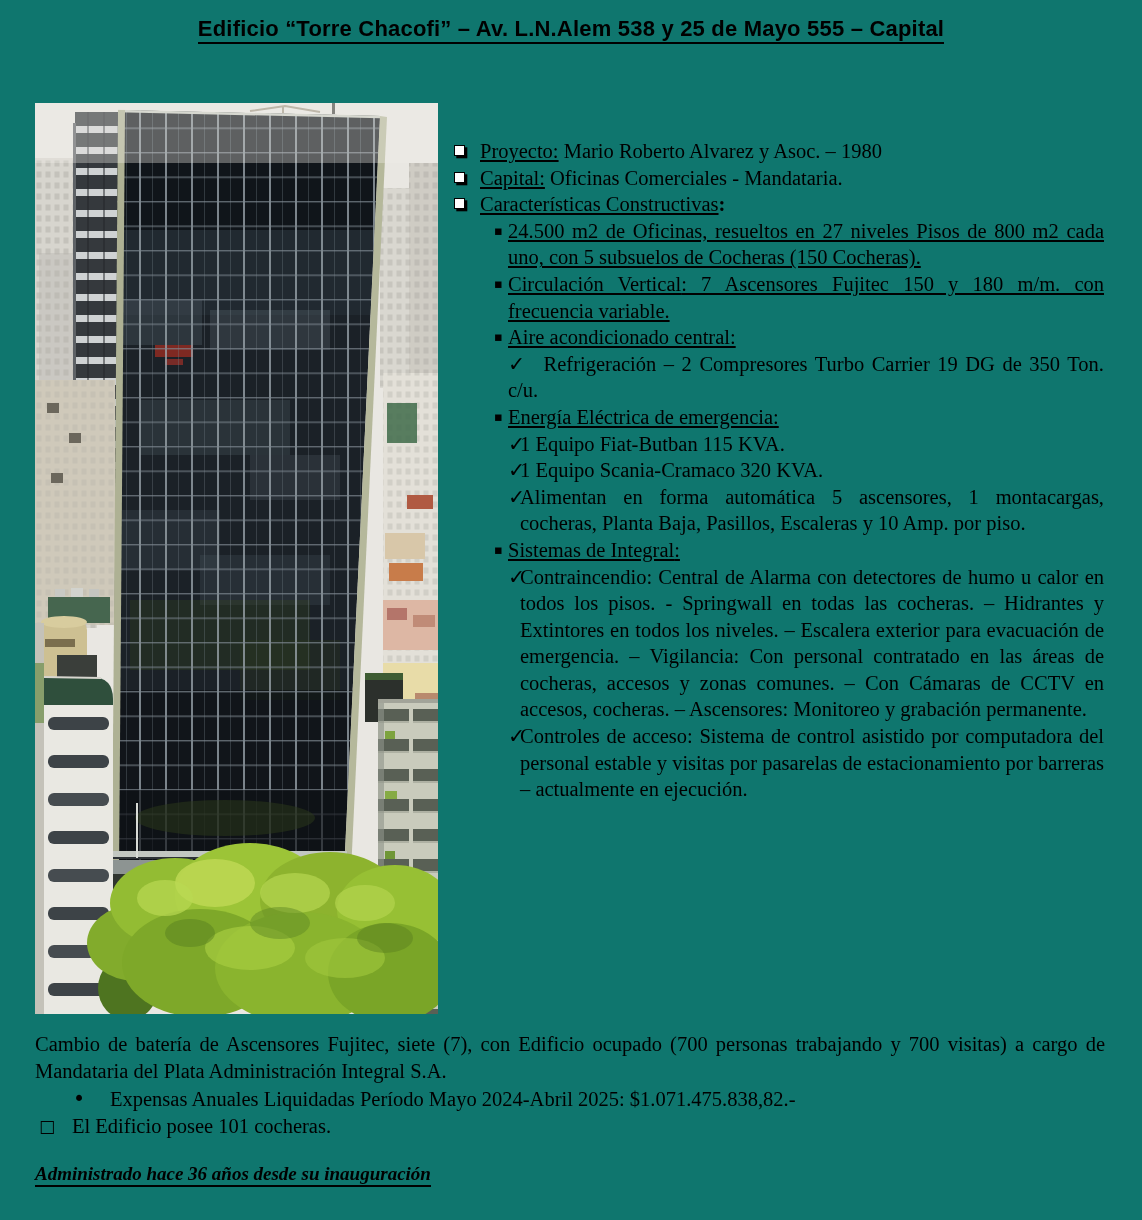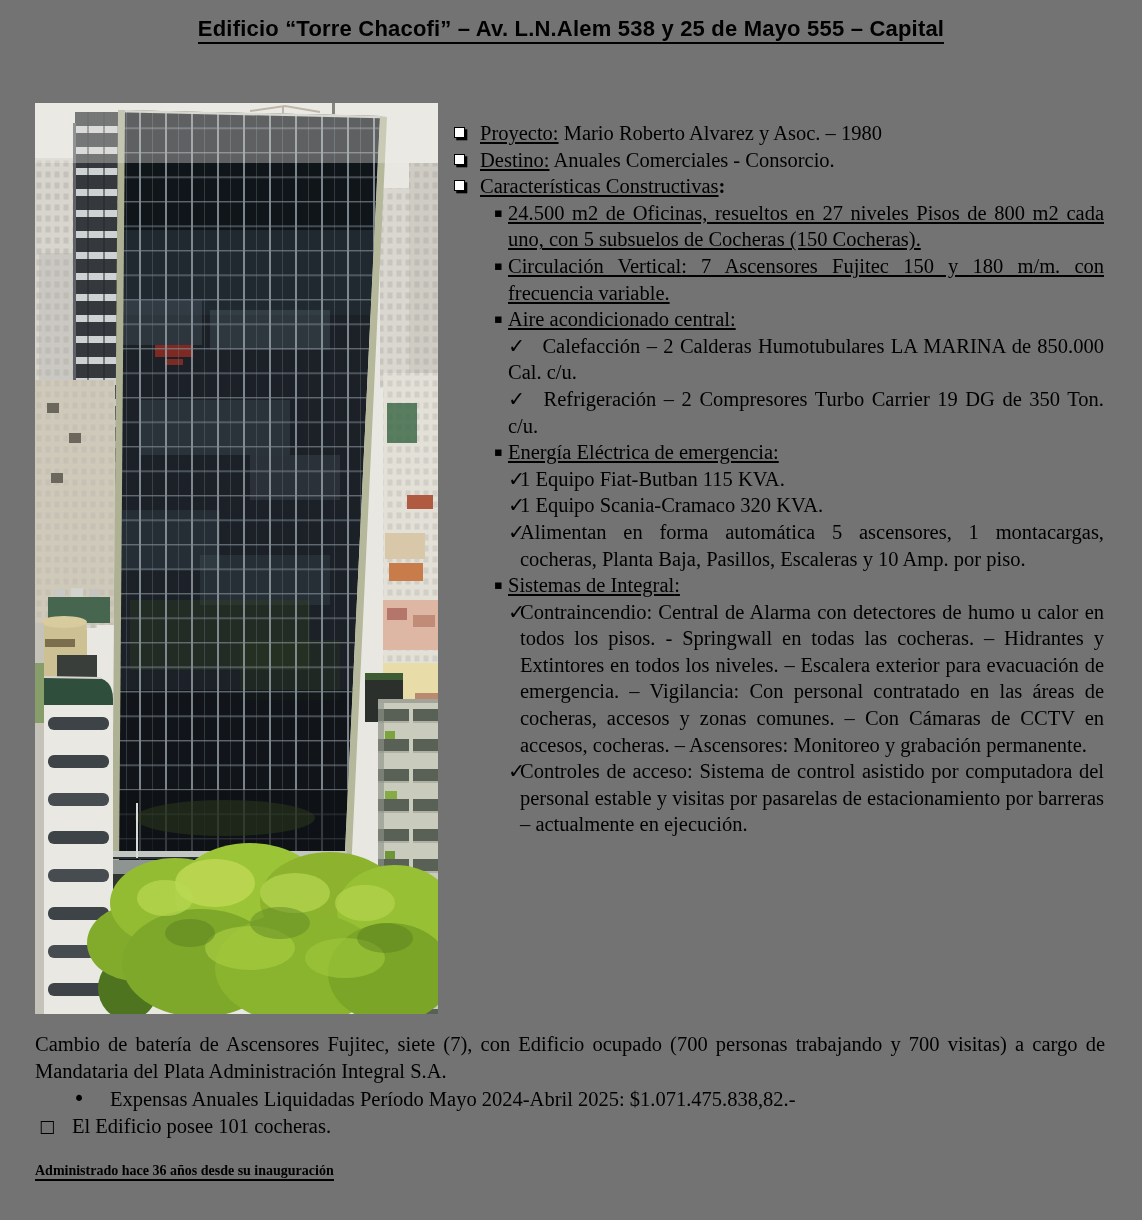--- a/index.html
+++ b/index.html
@@ -1,28 +1,28 @@
 <!DOCTYPE html>
 <html><head>
 <meta charset="utf-8">
 <style>
   html,body{margin:0;padding:0;background:#fff;}
-  .page{position:relative;width:1142px;height:1220px;background:#737373;
+  .page{position:relative;width:1142px;height:1220px;background:#0f766e;
         font-family:"Liberation Serif",serif;color:#000;overflow:hidden;}
 
   
   .title{position:absolute;top:16px;left:0;width:100%;text-align:center;
          font-family:"Liberation Sans",sans-serif;font-size:22px;font-weight:700;letter-spacing:.2px;}
   .tu{border-bottom:2.5px solid #000;padding-bottom:1px;}
 
   
   .photo{position:absolute;left:35px;top:103px;width:403px;height:911px;overflow:hidden;}
 
   
-  .col{position:absolute;left:452px;top:120px;width:652px;font-size:20.5px;line-height:26.6px;}
+  .col{position:absolute;left:452px;top:138px;width:652px;font-size:20.5px;line-height:26.6px;}
   .row{position:relative;text-align:justify;}
   .u{text-decoration:underline;}
   .bc{font-weight:700;}
   .b1{position:absolute;left:2px;top:7px;width:9px;height:9px;border:1.7px solid #000;
       box-shadow:2.3px 2.3px 0 0 #000;background:#fff;}
   .t1{margin-left:28px;}
   .b2{position:absolute;left:42px;top:0px;font-family:"DejaVu Sans",sans-serif;font-size:13px;}
   .t2{margin-left:56px;text-decoration:underline;}
   .chk{font-family:"DejaVu Sans",sans-serif;}
   .t3c{margin-left:56px;}
@@ -32,21 +32,21 @@
 
   
   .bottom{position:absolute;left:35px;top:1031px;width:1070px;font-size:20.5px;line-height:27px;}
   .para{text-align:justify;}
   .exp{margin-top:1px;}
   .bdot{position:absolute;left:38px;top:0;font-family:"DejaVu Sans",sans-serif;}
   .texp{margin-left:75px;}
   .bsq{position:absolute;left:4px;top:0;font-family:"DejaVu Sans",sans-serif;font-size:17px;}
   .tcoch{margin-left:37px;}
 
-  .footer{position:absolute;left:35px;top:1163px;font-size:14px;font-weight:700;}
+  .footer{position:absolute;left:35px;top:1163px;font-size:19px;font-weight:700;font-style:italic;}
   .fu{border-bottom:2.5px solid #000;padding-bottom:1px;}
 </style>
 </head>
 <body>
 
 <div class="page">
 
   <div class="title">
     <span class="tu">Edificio “Torre Chacofi” – Av. L.N.Alem 538 y 25 de Mayo 555 – Capital</span>
   </div>
@@ -202,43 +202,40 @@
   </div>
 
   <div class="col">
 
     <div class="row">
       <span class="b1"></span>
       <div class="t1"><span class="u">Proyecto:</span><span> Mario Roberto Alvarez y Asoc. – 1980</span></div>
     </div>
     <div class="row">
       <span class="b1"></span>
-      <div class="t1"><span class="u">Destino:</span><span> Anuales Comerciales - Consorcio.</span></div>
+      <div class="t1"><span class="u">Capital:</span><span> Oficinas Comerciales - Mandataria.</span></div>
     </div>
     <div class="row">
       <span class="b1"></span>
       <div class="t1"><span class="u">Características Constructivas</span><span class="bc">:</span></div>
     </div>
 
     <div class="row">
       <span class="b2">▪</span>
       <div class="t2"><span>24.500 m2 de Oficinas, resueltos en 27 niveles Pisos de 800 m2 cada uno, con 5 subsuelos de Cocheras (150 Cocheras).</span></div>
     </div>
     <div class="row">
       <span class="b2">▪</span>
       <div class="t2"><span class="u">Circulación Vertical</span><span>: 7 Ascensores Fujitec 150 y 180 m/m. con frecuencia variable.</span></div>
     </div>
     <div class="row">
       <span class="b2">▪</span>
       <div class="t2"><span class="u">Aire acondicionado central</span><span>:</span></div>
     </div>
 
-    <div class="row">
-      <div class="t3c"><span class="chk">✓</span><span>Calefacción – 2 Calderas Humotubulares LA MARINA de 850.000 Cal. c/u.</span></div>
-    </div>
     <div class="row">
       <div class="t3c"><span class="chk">✓</span><span>Refrigeración – 2 Compresores Turbo Carrier 19 DG de 350 Ton. c/u.</span></div>
     </div>
 
     <div class="row">
       <span class="b2">▪</span>
       <div class="t2"><span class="u">Energía Eléctrica de emergencia</span><span>:</span></div>
     </div>
     <div class="row">
       <span class="b3 chk">✓</span>

